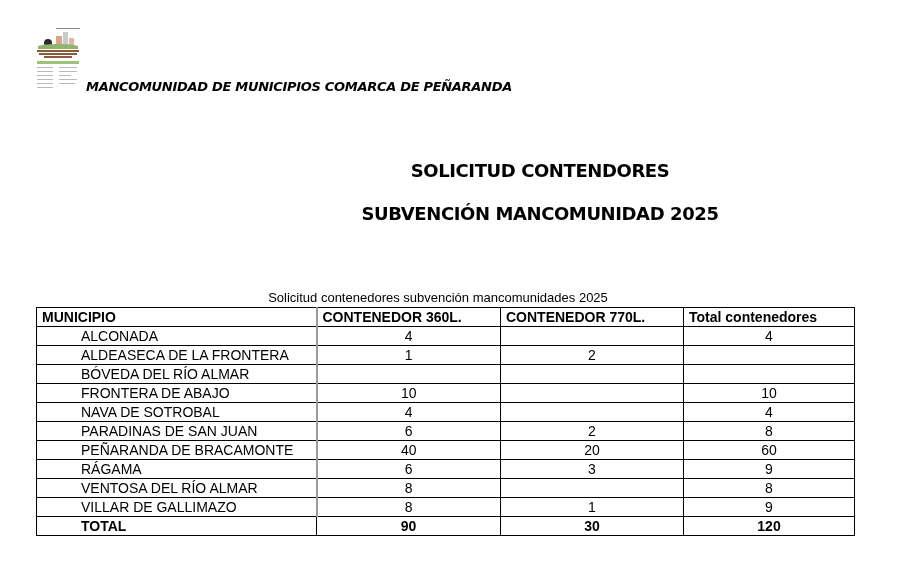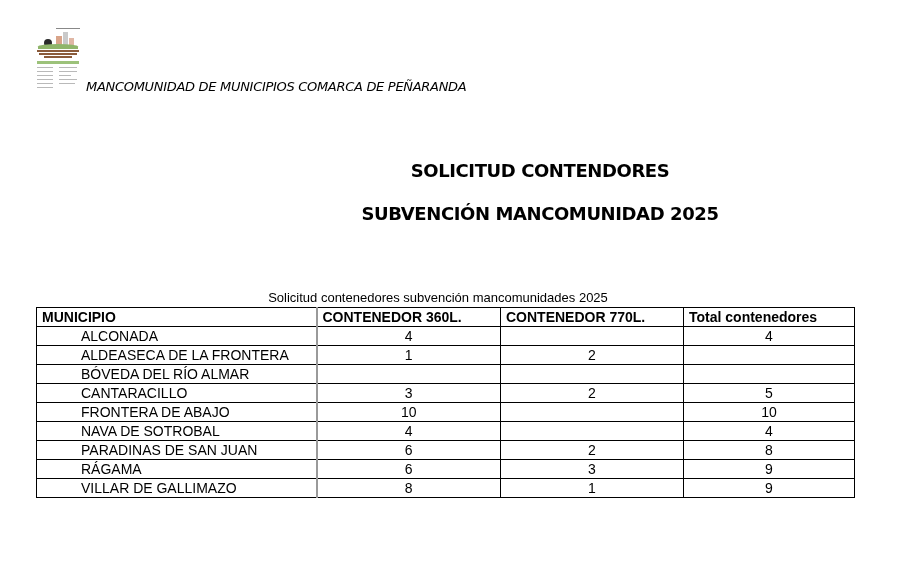--- a/index.html
+++ b/index.html
@@ -11,21 +11,21 @@
     .logo .bldg2 { position: absolute; left: 29px; top: 4px; width: 5px; height: 16px; background: #c9c9c9; }
     .logo .bldg3 { position: absolute; left: 35px; top: 10px; width: 5px; height: 10px; background: #e0b7a5; }
     .logo .sun { position: absolute; left: 10px; top: 11px; width: 8px; height: 8px; border-radius: 50%; background: #2a2a2a; }
     .logo .hill { position: absolute; left: 4px; top: 16px; width: 40px; height: 5px; background: #8fb56a; border-radius: 50% 50% 0 0; }
     .logo .t1 { position: absolute; left: 3px; top: 22px; width: 42px; height: 2px; background: #8a5a3a; }
     .logo .t2 { position: absolute; left: 5px; top: 25px; width: 38px; height: 2px; background: #8a5a3a; }
     .logo .t3 { position: absolute; left: 10px; top: 28px; width: 28px; height: 2px; background: #8a5a3a; }
     .logo .band { position: absolute; left: 3px; top: 33px; width: 42px; height: 3px; background: #9cc27a; }
     .logo .ln { position: absolute; height: 1px; background: #b9b9b9; }
 
-    .org-title { position: absolute; left: 86px; top: 79px; font-family: "DejaVu Sans", sans-serif; font-weight: normal; font-style: italic; font-size: 13px; letter-spacing: -0.3px; white-space: nowrap; }
+    .org-title { position: absolute; left: 86px; top: 79px; font-family: "DejaVu Sans", sans-serif; font-weight: bold; font-style: italic; font-size: 13px; letter-spacing: -0.3px; white-space: nowrap; }
 
     .doc-title { position: absolute; left: 0; width: 1080px; text-align: center; font-family: "DejaVu Sans", sans-serif; font-weight: bold; font-size: 18px; letter-spacing: -0.4px; white-space: nowrap; }
     .doc-title.t1 { top: 160px; }
     .doc-title.t2 { top: 203px; }
 
     .caption { position: absolute; left: 29px; top: 290px; width: 818px; text-align: center; font-size: 13px; white-space: nowrap; }
 
     table.data { position: absolute; left: 36px; top: 307px; border-collapse: collapse; width: 818px; table-layout: fixed; font-size: 14px; }
     table.data td, table.data th { border: 1px solid #000; height: 18px; padding: 0 5px; line-height: 18px; white-space: nowrap; overflow: hidden; }
     table.data th { font-weight: bold; text-align: left; }
@@ -98,49 +98,61 @@
       <td class="num">2</td>
       <td class="num"></td>
     </tr>
     <tr>
       <td class="first">BÓVEDA DEL RÍO ALMAR</td>
       <td class="num"></td>
       <td class="num"></td>
       <td class="num"></td>
     </tr>
     <tr>
-      <td class="first">CANTARACILLO</td>
-      <td class="num">3</td>
-      <td class="num">2</td>
-      <td class="num">5</td>
-    </tr>
-    <tr>
       <td class="first">FRONTERA DE ABAJO</td>
       <td class="num">10</td>
       <td class="num"></td>
       <td class="num">10</td>
     </tr>
     <tr>
       <td class="first">NAVA DE SOTROBAL</td>
       <td class="num">4</td>
       <td class="num"></td>
       <td class="num">4</td>
     </tr>
     <tr>
       <td class="first">PARADINAS DE SAN JUAN</td>
       <td class="num">6</td>
       <td class="num">2</td>
       <td class="num">8</td>
     </tr>
     <tr>
+      <td class="first">PEÑARANDA DE BRACAMONTE</td>
+      <td class="num">40</td>
+      <td class="num">20</td>
+      <td class="num">60</td>
+    </tr>
+    <tr>
       <td class="first">RÁGAMA</td>
       <td class="num">6</td>
       <td class="num">3</td>
       <td class="num">9</td>
+    </tr>
+    <tr>
+      <td class="first">VENTOSA DEL RÍO ALMAR</td>
+      <td class="num">8</td>
+      <td class="num"></td>
+      <td class="num">8</td>
     </tr>
     <tr>
       <td class="first">VILLAR DE GALLIMAZO</td>
       <td class="num">8</td>
       <td class="num">1</td>
       <td class="num">9</td>
     </tr>
+    <tr class="total">
+      <td class="first">TOTAL</td>
+      <td class="num">90</td>
+      <td class="num">30</td>
+      <td class="num">120</td>
+    </tr>
   </tbody>
 </table>
 
 </body></html>

